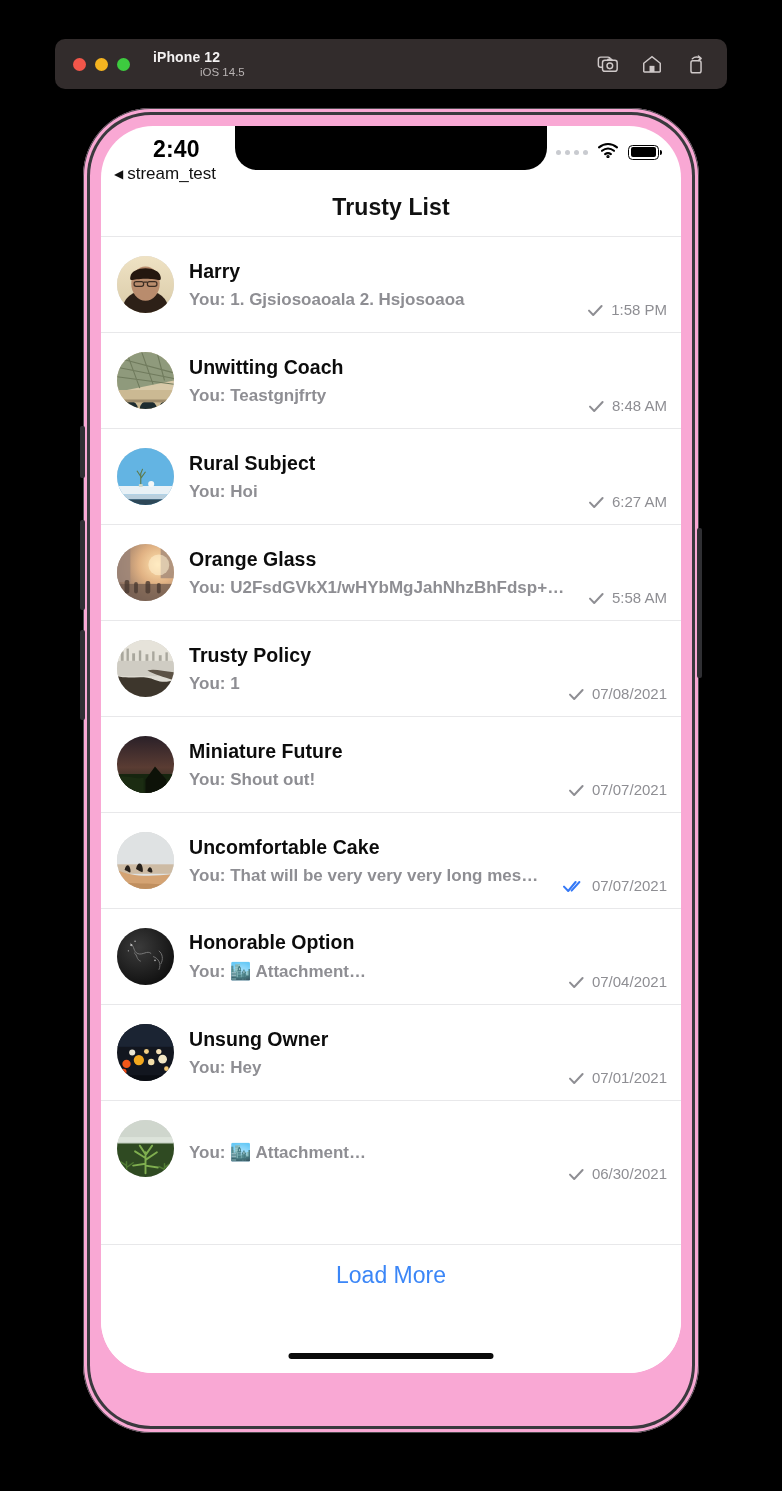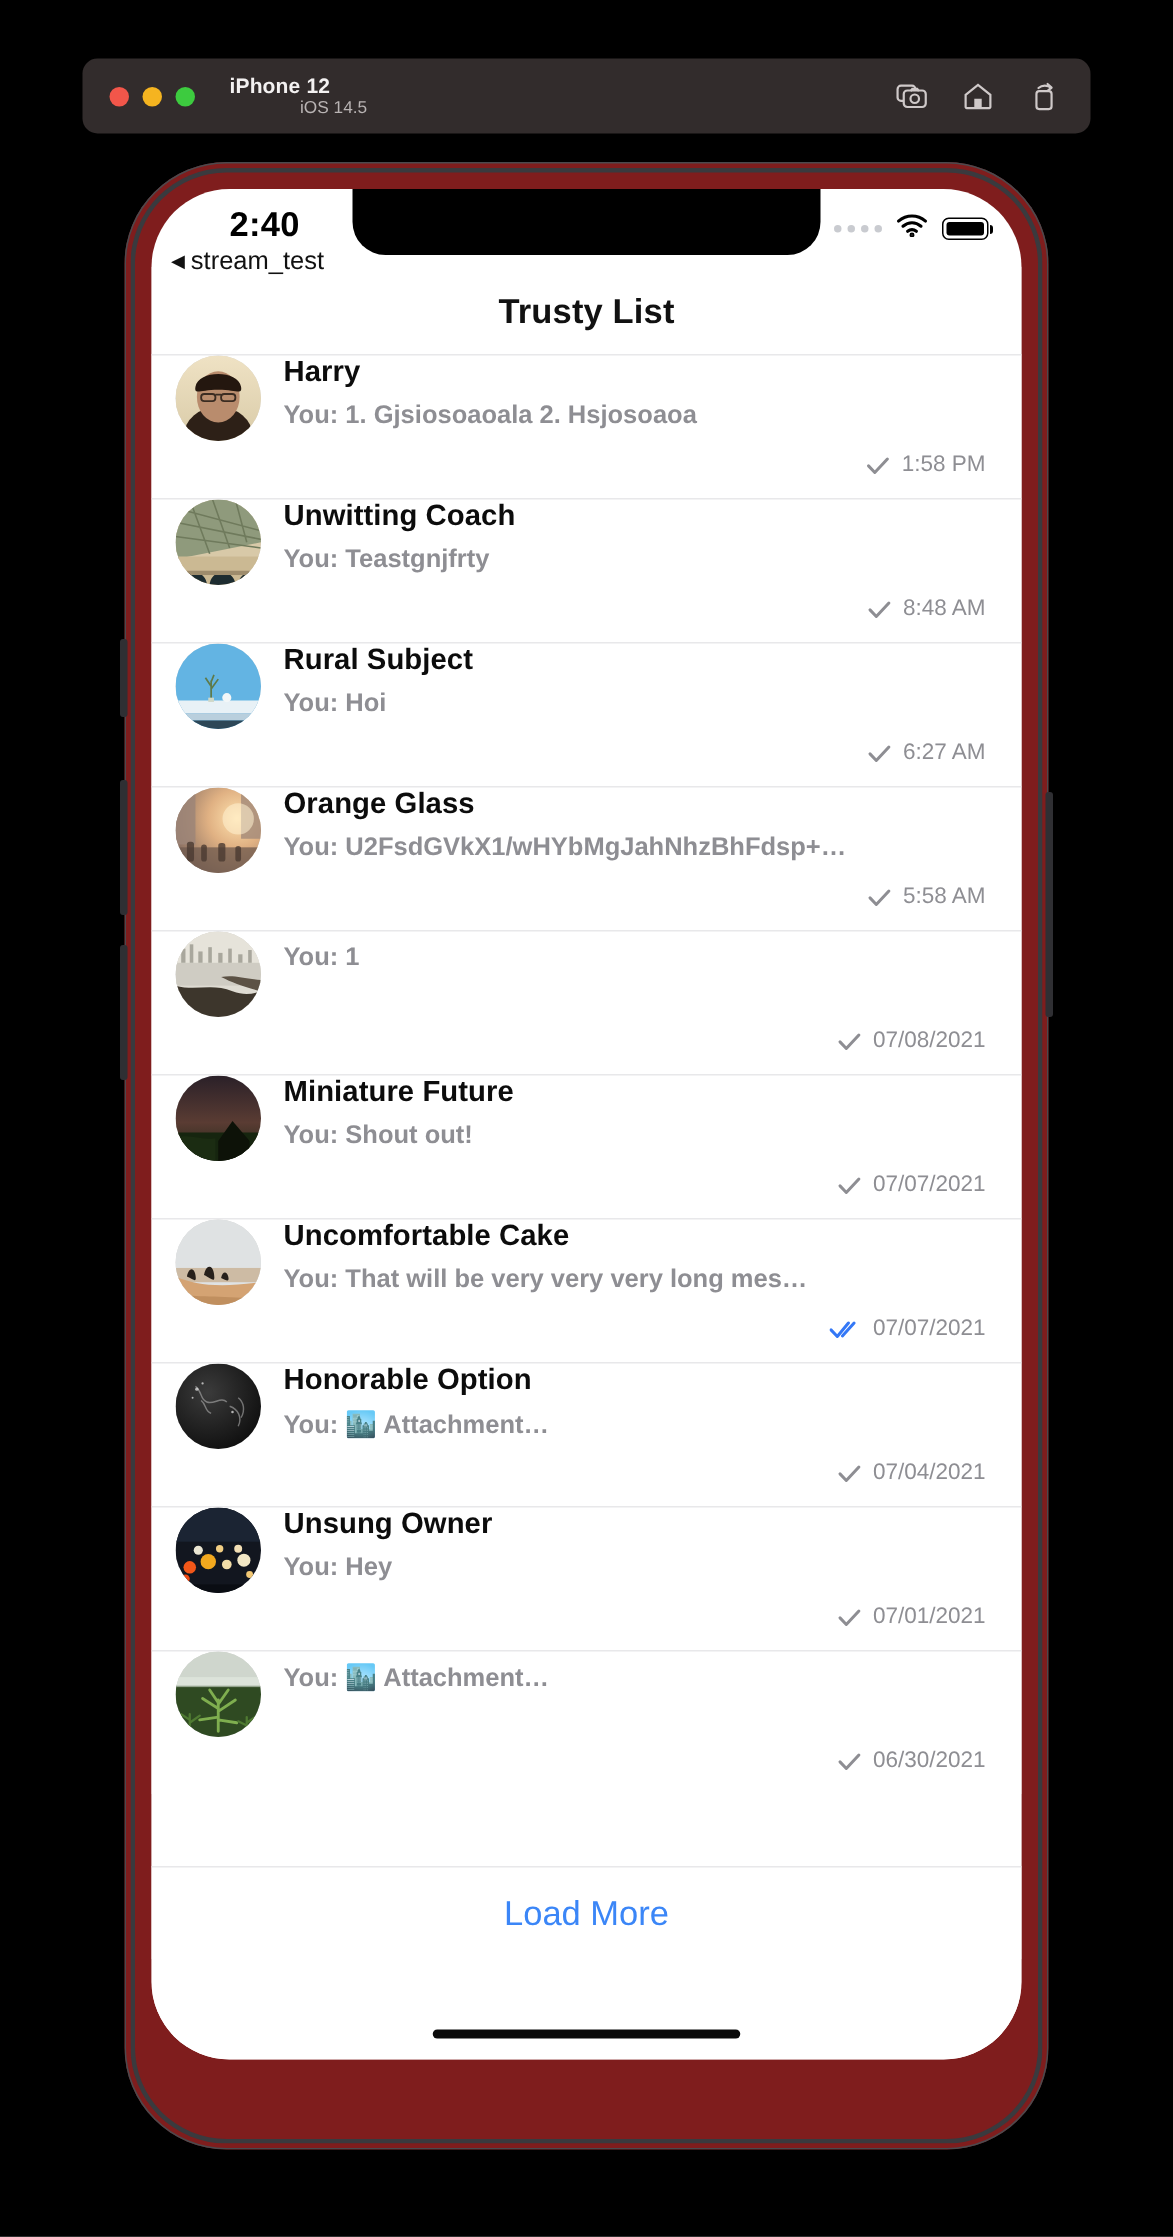--- a/index.html
+++ b/index.html
@@ -30,21 +30,21 @@
   .sim-icons {
     margin-left: auto; margin-right: 20px;
     display: flex; align-items: center; gap: 22px;
   }
   .sim-icons svg { display: block; }
 
   
   .device {
     position: absolute; left: 83px; top: 108px;
     width: 616px; height: 1325px;
-    background: #7f1d1d;
+    background: #f9a8d4;
     border-radius: 68px;
     box-shadow: inset 0 0 0 1px #4a4a4e;
   }
   .device::after {
     content: ""; position: absolute; inset: 4px;
     border-radius: 64px;
     box-shadow: inset 0 0 0 3px #3a3a3e;
     pointer-events: none;
   }
   
@@ -107,22 +107,22 @@
     position: absolute; top: 52px; left: 0; right: 0; height: 58px;
     display: flex; align-items: center; justify-content: center;
     background: #fff;
   }
   .nav-title { font-size: 23px; font-weight: bold; color: #111; letter-spacing: .1px; }
 
   
   .list { position: absolute; top: 110px; left: 0; right: 0; bottom: 0; background: #fff; }
   .row {
     position: relative; height: 96px;
-    display: flex; align-items: flex-start;
-    padding: 0 24px 0 16px;
+    display: flex; align-items: center;
+    padding: 0 14px 0 16px;
     border-top: 1px solid #e8e8ea;
     background: #fff;
   }
   .row:first-child { border-top: 1px solid #e8e8ea; }
   .avatar {
     width: 57px; height: 57px; border-radius: 50%;
     flex: 0 0 57px; overflow: hidden; position: relative;
     background: #d6d6d6;
   }
   .avatar svg { display:block; width:100%; height:100%; }
@@ -378,20 +378,21 @@
                     <rect x="37" y="12" width="2.5" height="10"></rect>
                     <rect x="44" y="16" width="3" height="6"></rect>
                     <rect x="51" y="13" width="2.5" height="9"></rect>
                   </g>
                   <rect y="22" width="60" height="16" fill="#cfccc3"></rect>
                   <path d="M0 38c14 4 26-2 40 4 8 3 14 2 20 0v18H0z" fill="#3d362c"></path>
                   <path d="M32 32c8-2 16 1 28 2v8c-12-3-20-6-28-10z" fill="#5c5245"></path>
                 </svg>
               </div>
               <div class="row-main">
+                <div class="row-title">Trusty Policy</div>
                 <div class="row-sub">You: 1</div>
               </div>
               <div class="row-meta">
                 <span>
                   <svg class="tick" width="17" height="16" viewBox="0 0 17 16" fill="none" stroke-width="2" stroke-linecap="round" stroke-linejoin="round">
                     <path d="M2 8.6l4.2 4.4L14.6 4"></path>
                   </svg>
                 </span>
                 <span>07/08/2021</span>
               </div>

